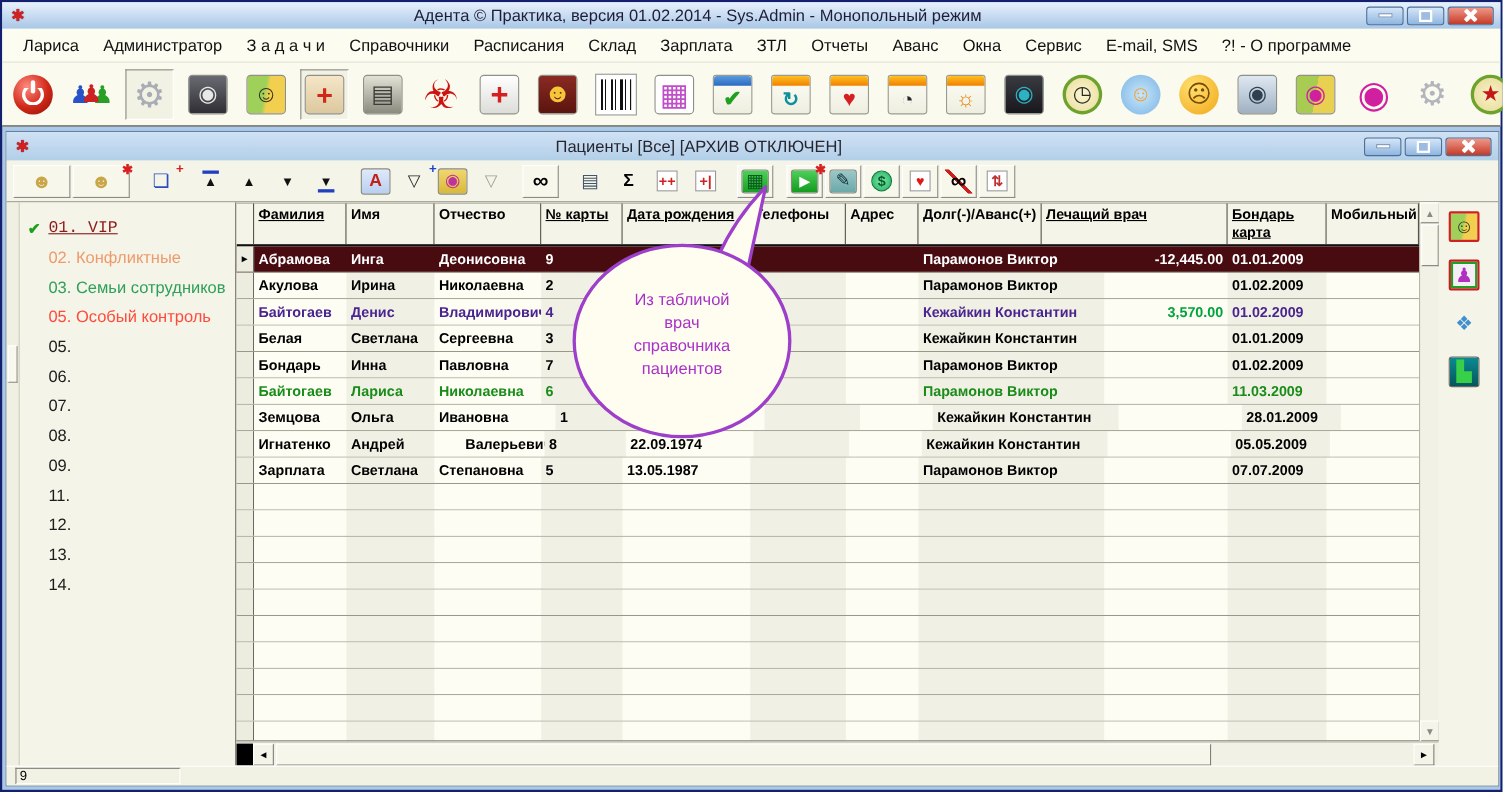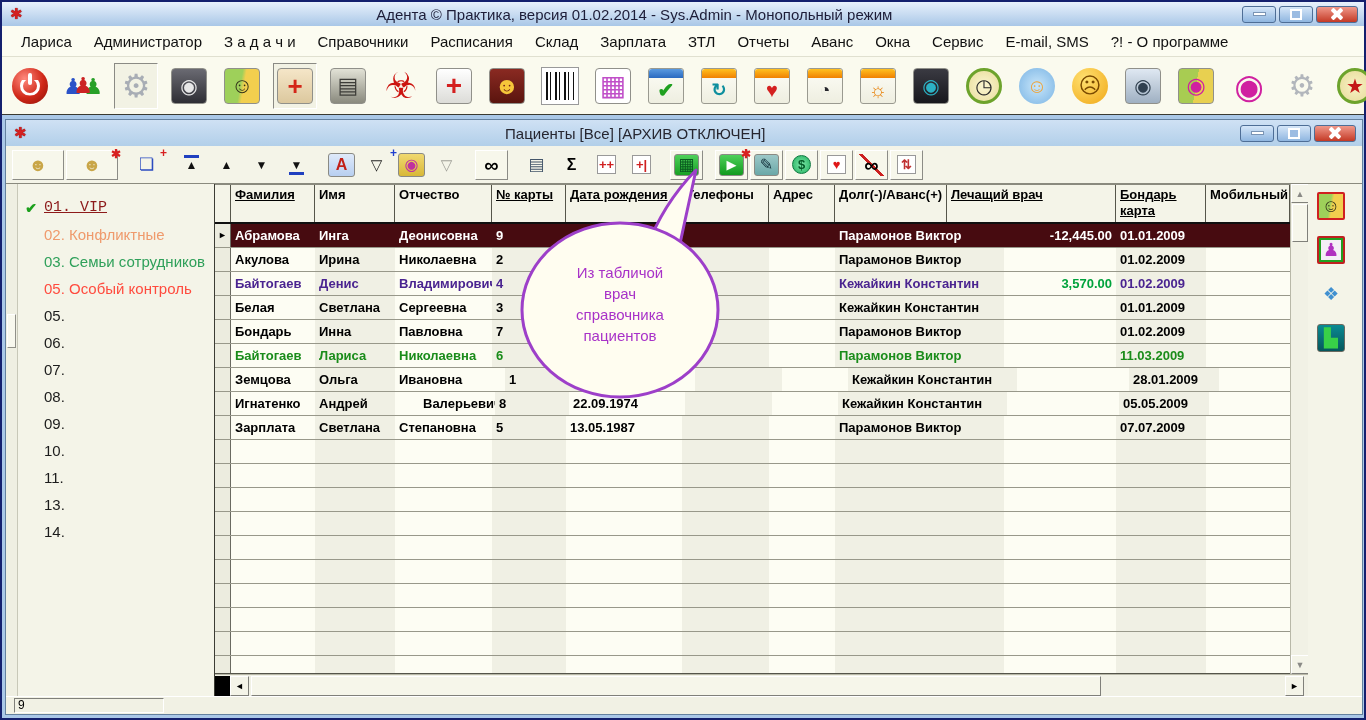--- a/index.html
+++ b/index.html
@@ -427,25 +427,25 @@
           <div class="side-item">
             <span class="side-check" style="color: rgb(28, 160, 28);"></span>
             <span class="side-label" style="color: rgb(28, 28, 28);">08.</span>
           </div>
           <div class="side-item">
             <span class="side-check" style="color: rgb(28, 160, 28);"></span>
             <span class="side-label" style="color: rgb(28, 28, 28);">09.</span>
           </div>
           <div class="side-item">
             <span class="side-check" style="color: rgb(28, 160, 28);"></span>
-            <span class="side-label" style="color: rgb(28, 28, 28);">10.</span>
-          </div>
-          <div class="side-item">
-            <span class="side-check" style="color: rgb(28, 160, 28);"></span>
             <span class="side-label" style="color: rgb(28, 28, 28);">11.</span>
+          </div>
+          <div class="side-item">
+            <span class="side-check" style="color: rgb(28, 160, 28);"></span>
+            <span class="side-label" style="color: rgb(28, 28, 28);">12.</span>
           </div>
           <div class="side-item">
             <span class="side-check" style="color: rgb(28, 160, 28);"></span>
             <span class="side-label" style="color: rgb(28, 28, 28);">13.</span>
           </div>
           <div class="side-item">
             <span class="side-check" style="color: rgb(28, 160, 28);"></span>
             <span class="side-label" style="color: rgb(28, 28, 28);">14.</span>
           </div>
         </div>

